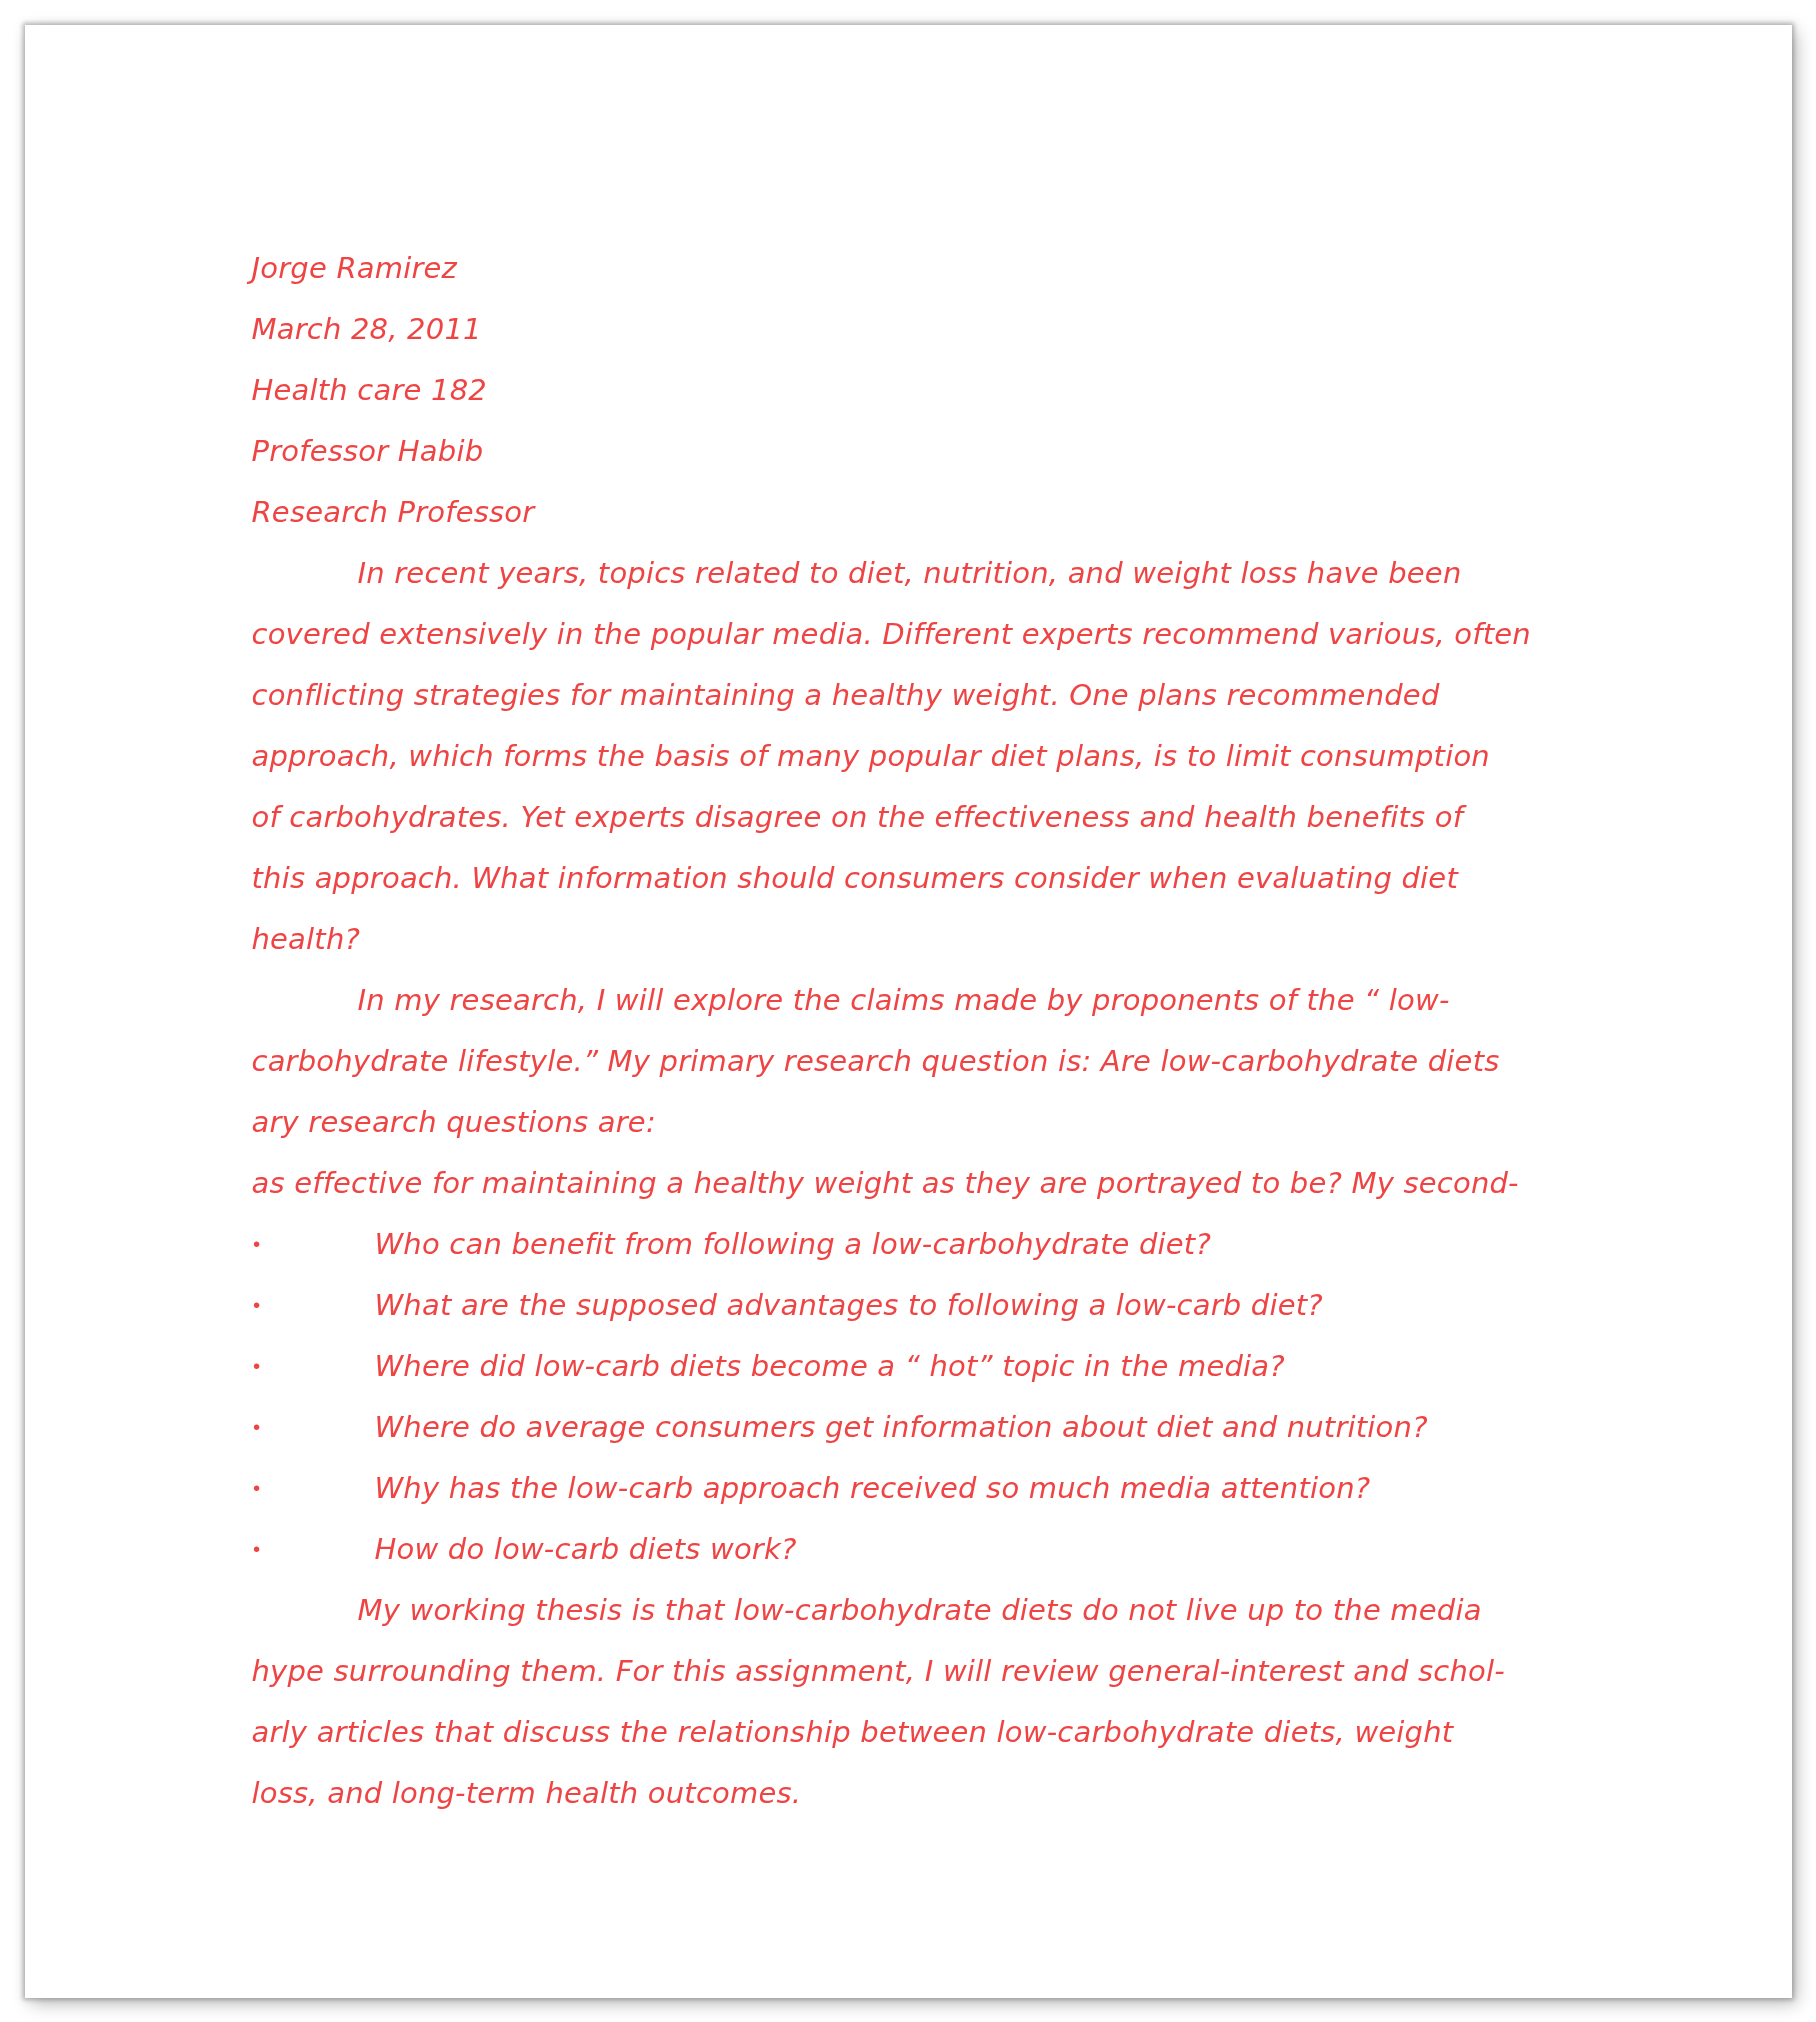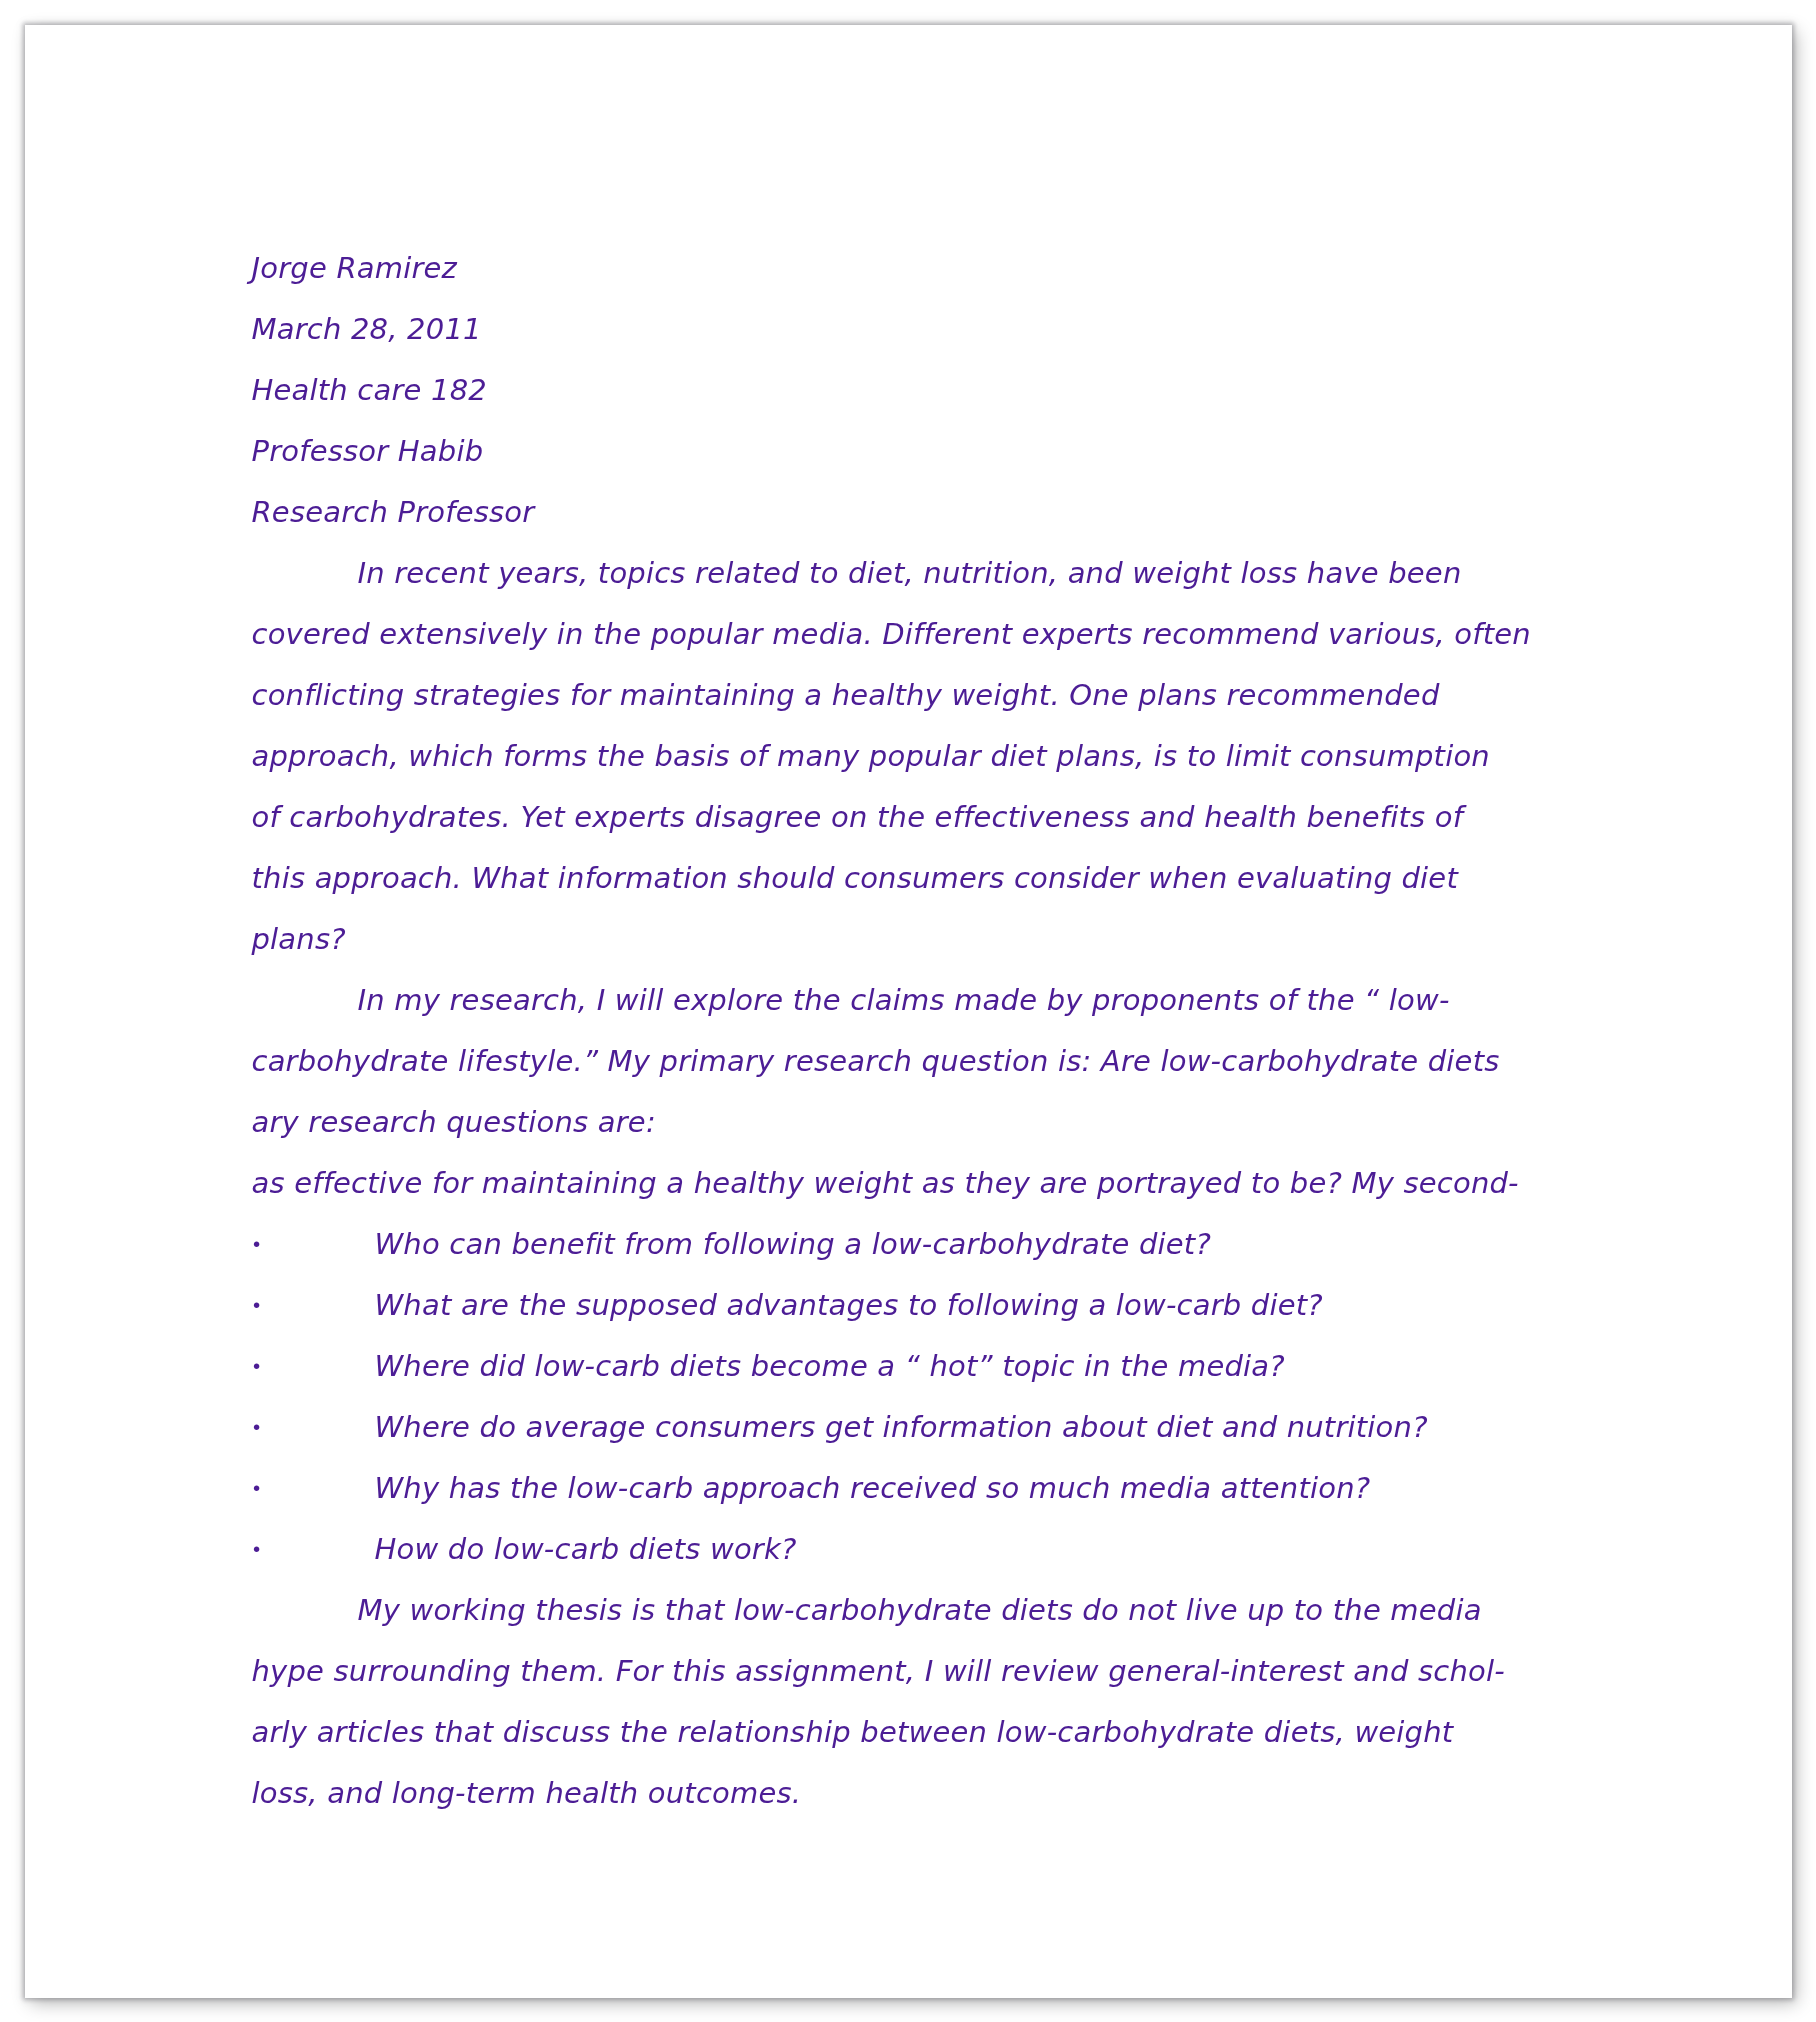--- a/index.html
+++ b/index.html
@@ -8,21 +8,21 @@
     position: absolute; left: 24.5px; top: 24.5px; width: 1767px; height: 1973px;
     background: #ffffff;
     box-shadow: 0 0 4.7px 1.6px rgba(120,120,125,0.55), 4.7px 6.3px 17.4px rgba(0,0,0,0.28);
   }
   .doc {
     position: absolute; left: 227px; top: 213px; width: 1375px;
     font-family: "DejaVu Sans", sans-serif;
     font-style: italic;
     font-weight: 300;
     font-size: 29px;
-    color: #4c1d95;
+    color: #ef4444;
     letter-spacing: 0.2px;
   }
   .line { height: 61px; line-height: 61px; white-space: nowrap; position: relative; }
   .indent { padding-left: 106px; }
   .bullet-line { position: relative; }
   .bullet { position: absolute; left: 1.6px; top: 0; font-style: normal; font-size: 20.5px; }
   .bullet-text { position: absolute; left: 123px; top: 0; }
 </style>
 </head>
 <body>
@@ -38,21 +38,21 @@
       <div class="line">Research Professor</div>
     </div>
 
     <div>
       <div class="line indent">In recent years, topics related to diet, nutrition, and weight loss have been</div>
       <div class="line">covered extensively in the popular media. Different experts recommend various, often</div>
       <div class="line">conflicting strategies for maintaining a healthy weight. One plans recommended</div>
       <div class="line">approach, which forms the basis of many popular diet plans, is to limit consumption</div>
       <div class="line">of carbohydrates. Yet experts disagree on the effectiveness and health benefits of</div>
       <div class="line">this approach. What information should consumers consider when evaluating diet</div>
-      <div class="line">plans?</div>
+      <div class="line">health?</div>
     </div>
 
     <div>
       <div class="line indent">In my research, I will explore the claims made by proponents of the “ low-</div>
       <div class="line">carbohydrate lifestyle.” My primary research question is: Are low-carbohydrate diets</div>
       <div class="line">ary research questions are:</div>
       <div class="line">as effective for maintaining a healthy weight as they are portrayed to be? My second-</div>
     </div>
 
     <div>

